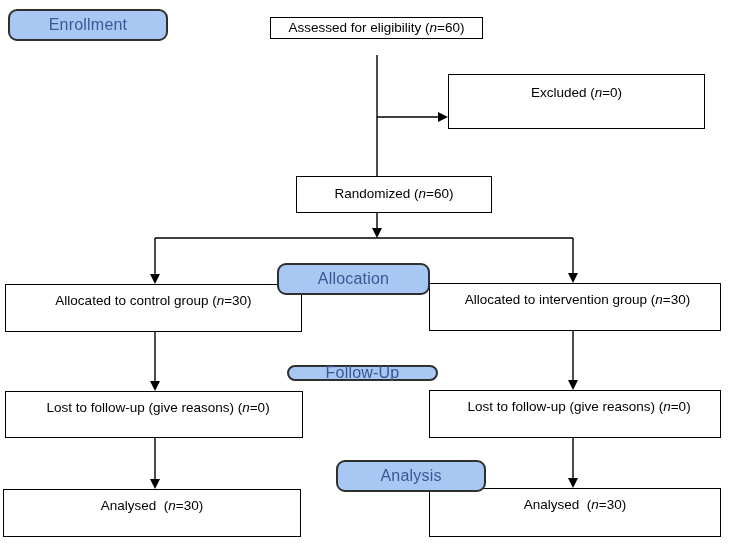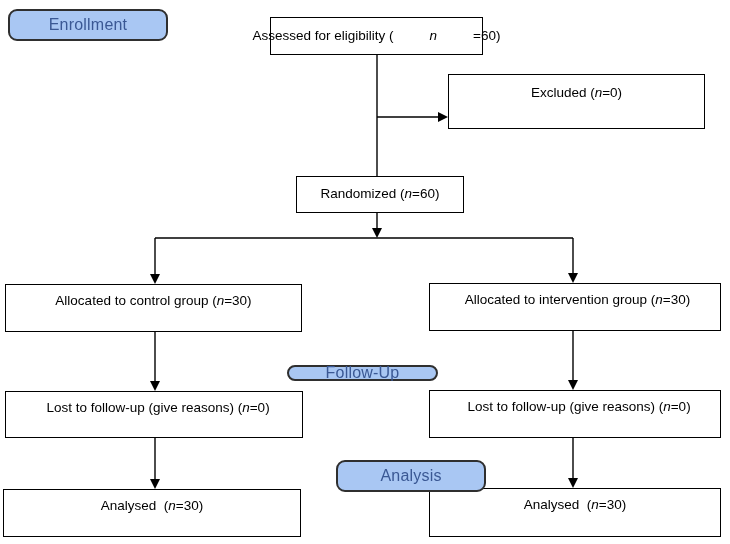--- a/index.html
+++ b/index.html
@@ -77,33 +77,33 @@
       <line x1="573" y1="238" x2="573" y2="274" marker-end="url(#arr)"></line>
 
       <line x1="155" y1="332" x2="155" y2="382" marker-end="url(#arr)"></line>
       <line x1="573" y1="331" x2="573" y2="381" marker-end="url(#arr)"></line>
 
       <line x1="155" y1="438" x2="155" y2="480" marker-end="url(#arr)"></line>
       <line x1="573" y1="438" x2="573" y2="479" marker-end="url(#arr)"></line>
     </g>
   </svg>
 
-  <div class="flow-box v-center" style="left:270px; top:17px; width:213px; height:38px;gap:36px;">
+  <div class="flow-box v-center" style="left:270px; top:17px; width:213px; height:22px;">
     <span>Assessed for eligibility (</span>
       <span class="nvar">n</span>
       <span>=60)</span>
   </div>
 
   <div class="flow-box" style="left:448px; top:74px; width:257px; height:55px; padding-top:10px;">
     <span>Excluded (</span>
       <span class="nvar">n</span>
       <span>=0)</span>
   </div>
 
-  <div class="flow-box v-center" style="left:296px; top:176px; width:168px; height:37px;">
+  <div class="flow-box v-center" style="left:296px; top:176px; width:196px; height:37px;">
     <span>Randomized (</span>
       <span class="nvar">n</span>
       <span>=60)</span>
   </div>
 
   <div class="flow-box" style="left:5px; top:284px; width:297px; height:48px; padding-top:8px;">
     <span>Allocated to control group (</span>
       <span class="nvar">n</span>
       <span>=30)</span>
   </div>
@@ -135,20 +135,23 @@
   <div class="flow-box" style="left:429px; top:488px; width:292px; height:49px; padding-top:8px;">
     <span>Analysed  (</span>
       <span class="nvar">n</span>
       <span>=30)</span>
   </div>
 
   <div class="stage-label" style="left:8px; top:9px; width:160px; height:32px;">
     <span>Enrollment</span>
   </div>
 
+  <div class="stage-label" style="left:277px; top:263px; width:153px; height:32px;">
+    <span>Allocation</span>
+  </div>
 
   <div class="stage-label" style="left:287px; top:365px; width:151px; height:16px;">
     <span>Follow-Up</span>
   </div>
 
   <div class="stage-label" style="left:290px; top:460px; width:150px; height:32px;margin-left:46px;">
     <span>Analysis</span>
   </div>
 
 </div>

